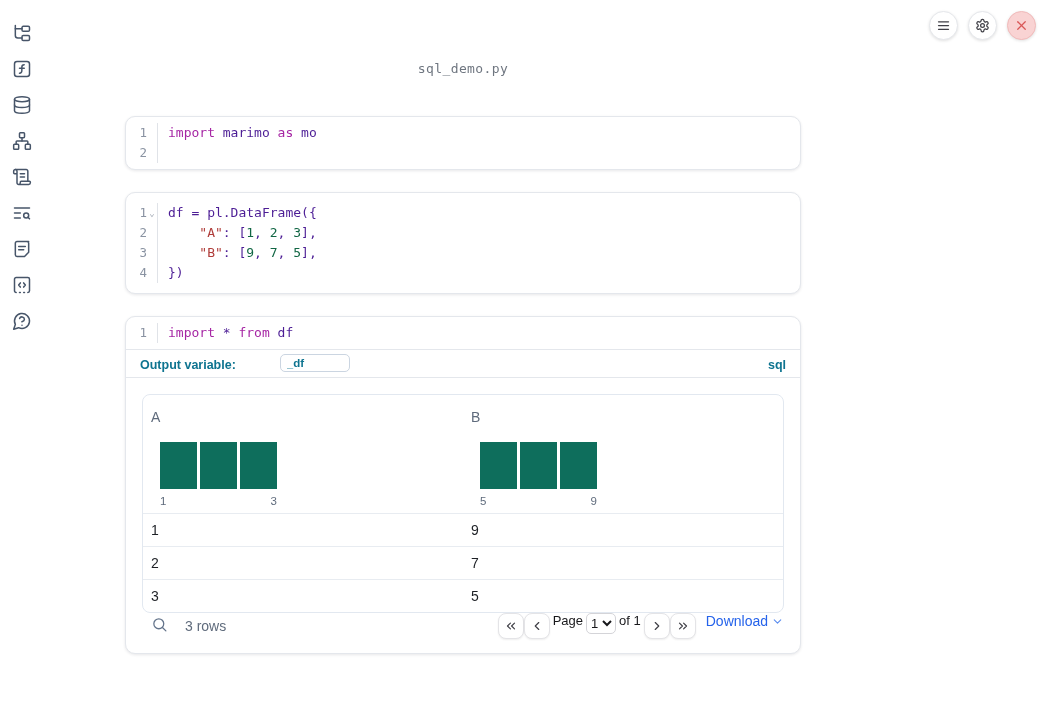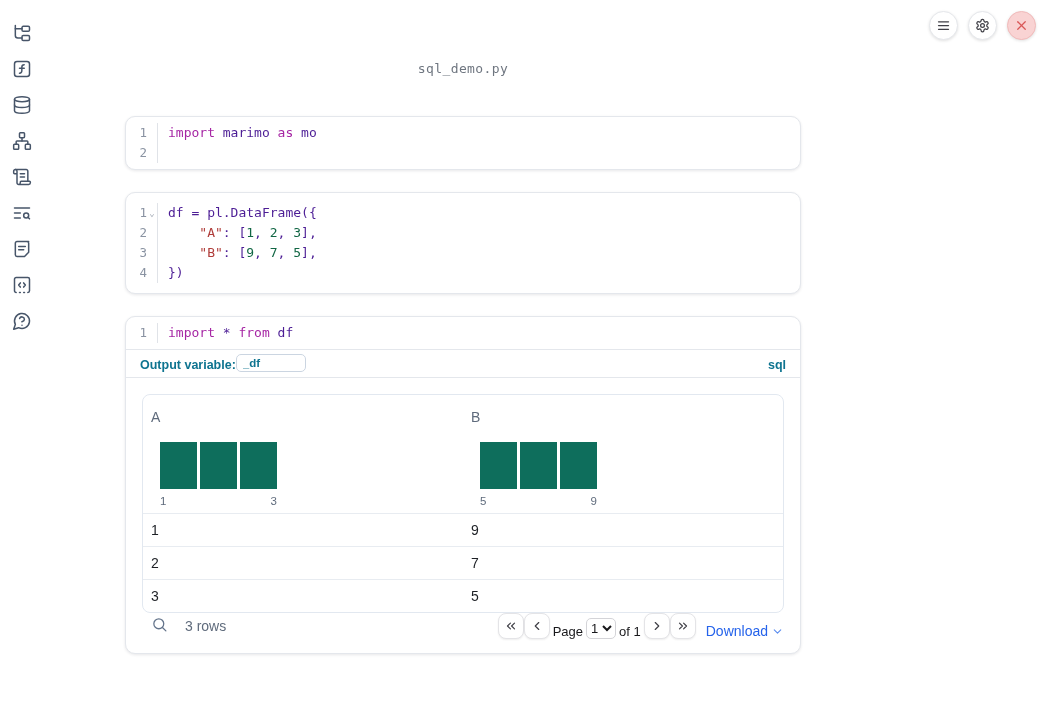--- a/index.html
+++ b/index.html
@@ -55,41 +55,41 @@
   .tk-pl { color:#4c1d95;text-align:right; }
   
   .outvar-row {
     border-top:1px solid #e4e7ec; display:flex; align-items:flex-end; 
     padding:4px 14px 5px 14px;
   }
   .outvar-label { font-size:12.5px; font-weight:bold; color:#0e7490; }
   .outvar-input {
     width:70px; height:18px; border:1px solid #cbd5e1; border-radius:5px;
     font-family:"Liberation Sans", sans-serif; font-size:11.5px; font-weight:bold; color:#0e7490;
-    padding:0 6px; outline:none; background:#fff;
+    padding:0 6px; outline:none; background:#fff;margin-left:44px;
   }
   .lang-badge { margin-left:auto; font-size:12.5px; font-weight:bold; color:#0e7490; }
   
   .output { border-top:1px solid #e4e7ec; padding:16px 16px 14px 16px; }
   .table-card { border:1px solid #e2e8f0; border-radius:8px; overflow:hidden; background:#fff; }
   .t-header { display:flex; padding:14px 0 6px 0; }
   .t-col { width:50%; padding-left:8px; }
   .col-name { font-size:14px; color:#5f6b7c; }
   .hist { margin-left:9px; margin-top:17px; }
   .hist-bars { display:flex; gap:3px; align-items:flex-end; height:47px; width:117px; }
   .hist-bar { width:37px; background:#0e6e5c; }
   .hist-labels { display:flex; justify-content:space-between; width:117px; margin-top:6px; font-size:11.5px; color:#5f6b7c; }
   .t-row { display:flex; border-top:1px solid #e8ecf1; height:33px; align-items:center; }
   .t-cell { width:50%; padding-left:8px; font-size:14px; color:#1d2025; }
   
   .t-footer { display:flex; align-items:center; }
   .footer-left { display:flex; align-items:center; gap:17px; margin-left:9px; }
   .search-icon svg { width:17px; height:17px; stroke:#64748b; fill:none; stroke-width:1.8; stroke-linecap:round; }
   .row-count { font-size:14px; color:#5f6b7c; }
-  .footer-right { margin-left:auto; display:flex; align-items:flex-end; }
+  .footer-right { margin-left:auto; display:flex; align-items:flex-start; }
   .page-btn {
     width:26px; height:26px; border:1px solid #e4e4e7; border-radius:8px; background:#fff;
     box-shadow:0 1px 2px rgba(0,0,0,.07); display:flex; align-items:center; justify-content:center; cursor:pointer;
   }
   .page-btn svg { width:14px; height:14px; stroke:#3f3f46; fill:none; stroke-width:2; stroke-linecap:round; stroke-linejoin:round; }
   .page-text { font-size:13px; color:#18181b; margin:0 3px; }
   .page-select {
     height:21px; min-width:30px; font-size:13px; border:1px solid #d4d4d8; border-radius:5px;
     background:#fff; color:#18181b; font-family:"Liberation Sans", sans-serif;
   }

